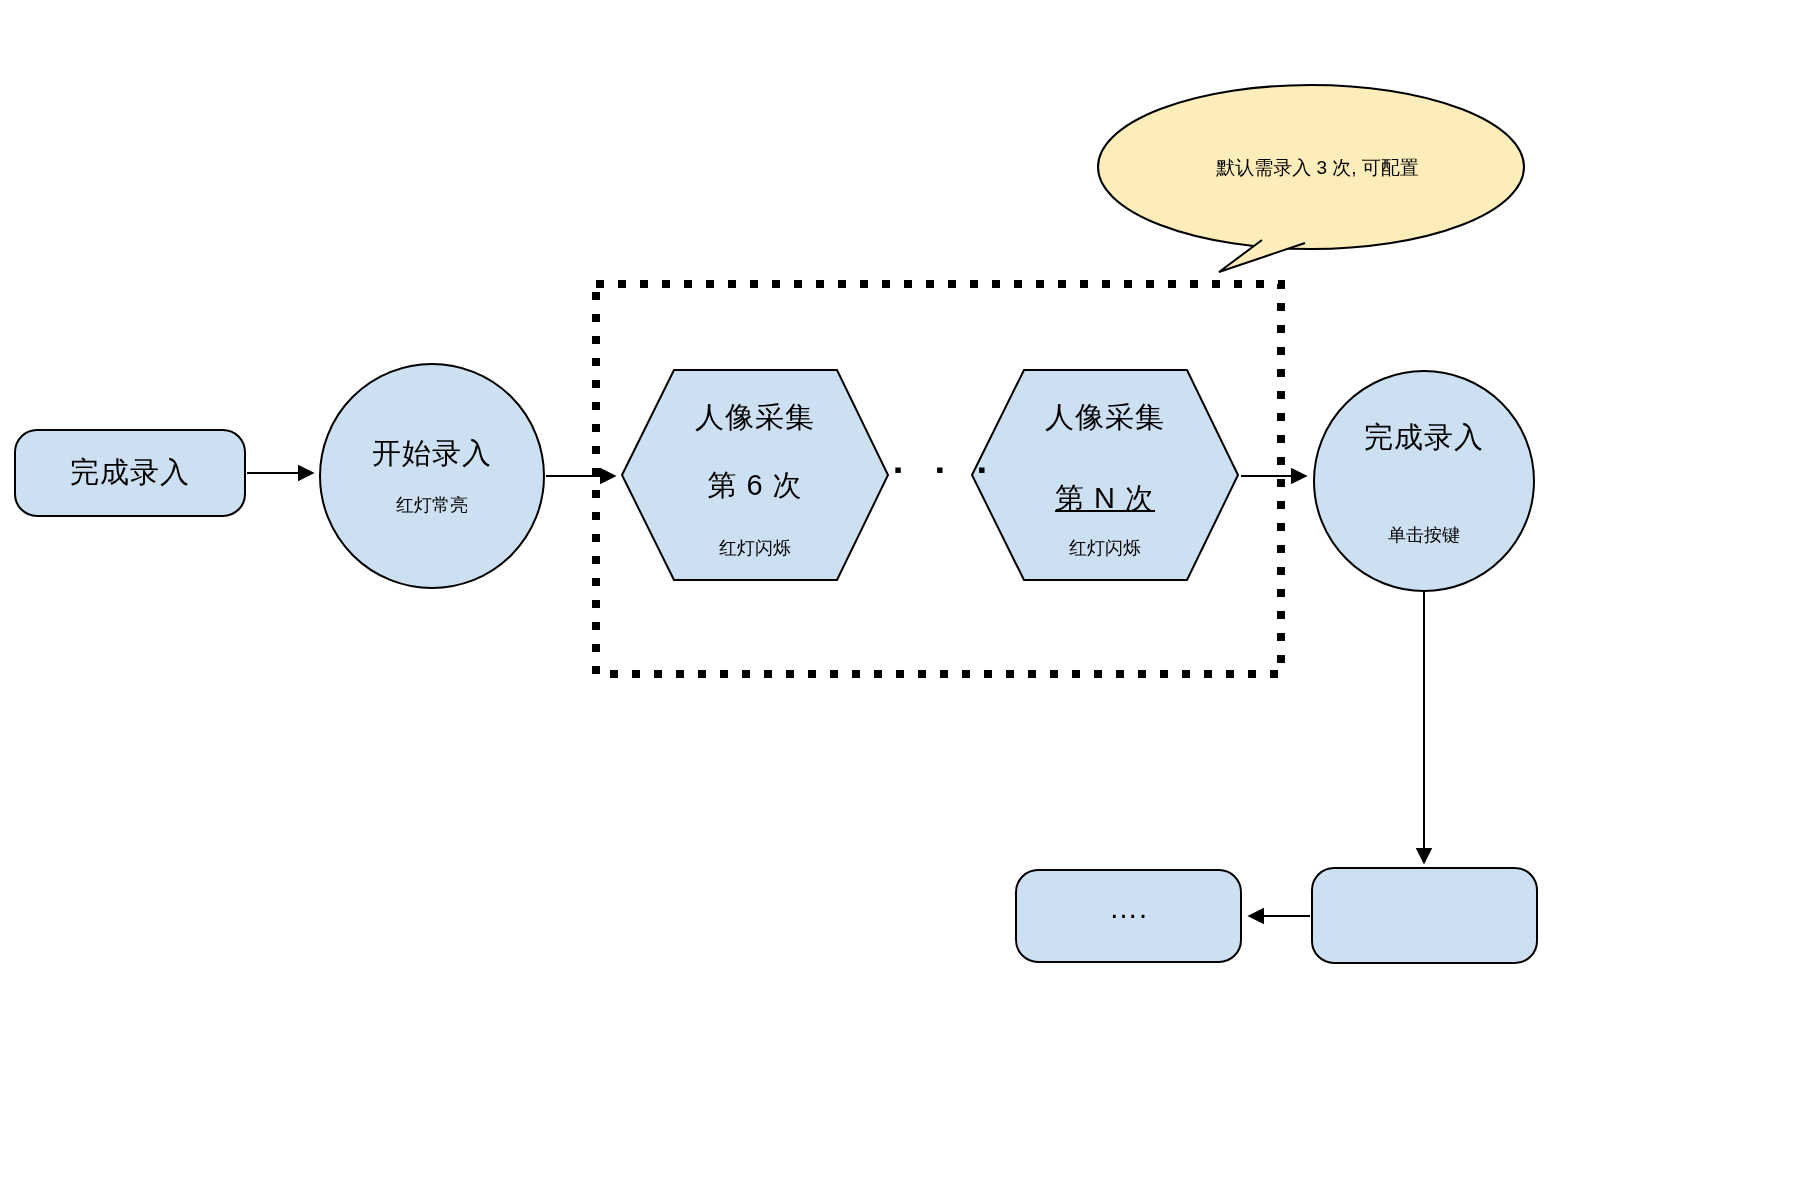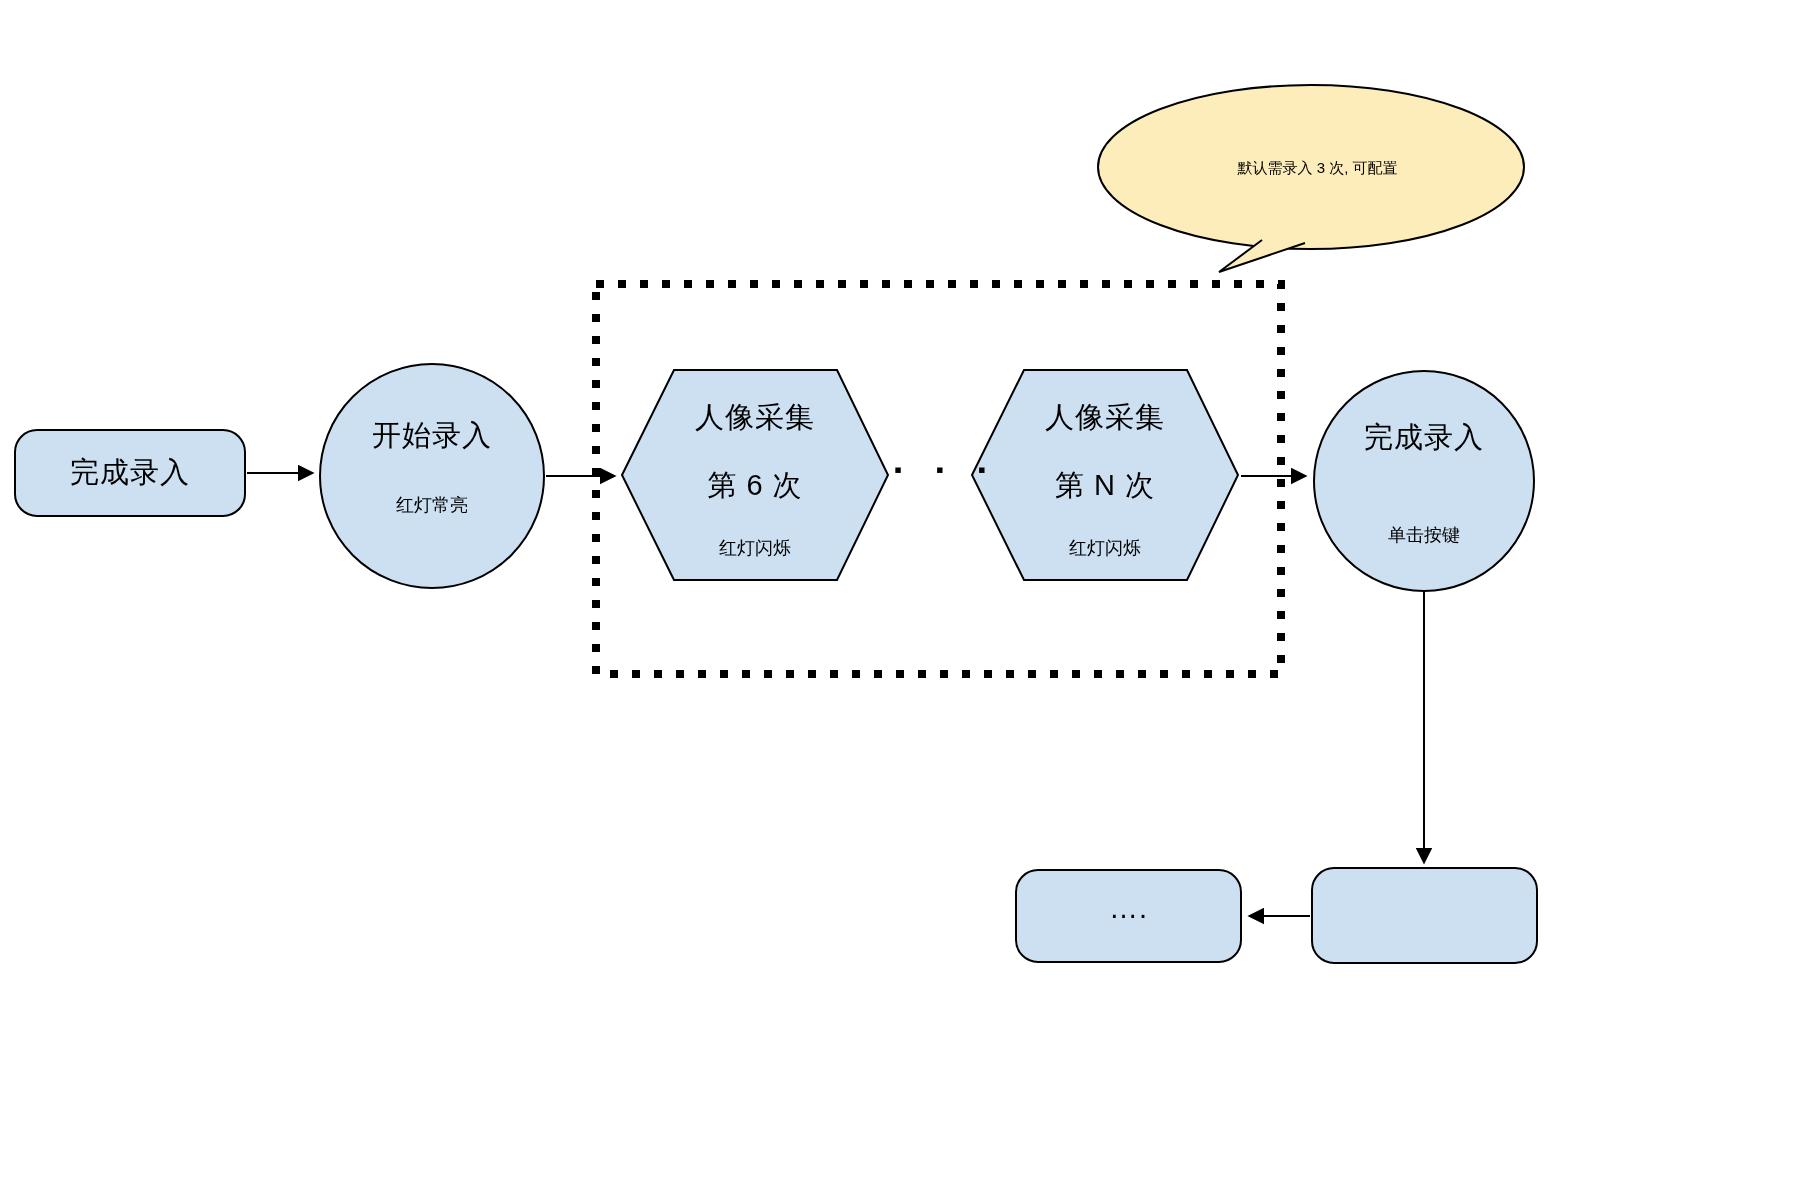--- a/index.html
+++ b/index.html
@@ -25,21 +25,21 @@
     position: absolute;
     display: flex;
     align-items: center;
     justify-content: center;
     text-align: center;
     color: #000;
     white-space: nowrap;
   }
   .title  { font-size: 29px; font-weight: 500; letter-spacing: 1px; }
   .sub    { font-size: 18px; font-weight: 500; }
-  .callout-text { font-size: 15px; font-weight: 500; padding-left: 11px; }
+  .callout-text { font-size: 19px; font-weight: 500; padding-left: 11px; }
   .dots-sep { font-size: 22px; font-weight: 700; letter-spacing: 14px; padding-left: 14px; }
 </style>
 </head>
 <body>
 
 <div class="canvas">
 
   <svg viewBox="0 0 1803 1199" xmlns="http://www.w3.org/2000/svg">
     <defs>
       <marker id="arrow" viewBox="0 0 10 10" refX="8.5" refY="5" markerWidth="8.5" markerHeight="8.5" orient="auto-start-reverse">
@@ -68,31 +68,31 @@
 
     <line x1="247" y1="473" x2="312" y2="473" stroke="#000" stroke-width="2" marker-end="url(#arrow)"></line>
     <line x1="546" y1="476" x2="614" y2="476" stroke="#000" stroke-width="2" marker-end="url(#arrow)"></line>
     <line x1="1241" y1="476" x2="1305" y2="476" stroke="#000" stroke-width="2" marker-end="url(#arrow)"></line>
     <line x1="1424" y1="592" x2="1424" y2="862" stroke="#000" stroke-width="2" marker-end="url(#arrow)"></line>
     <line x1="1310" y1="916" x2="1250" y2="916" stroke="#000" stroke-width="2" marker-end="url(#arrow)"></line>
   </svg>
 
   <div class="label title" style="left:15px; top:430px; width:230px; height:86px;">完成录入</div>
 
-  <div class="label title" style="left:320px; top:414px; width:224px; height:44px;">开始录入</div>
+  <div class="label title" style="left:320px; top:432px; width:224px; height:44px;">开始录入</div>
   <div class="label sub" style="left:320px; top:492px; width:224px; height:26px;">红灯常亮</div>
 
   <div class="label title" style="left:640px; top:398px; width:230px; height:40px;">人像采集</div>
   <div class="label title" style="left:640px; top:466px; width:230px; height:40px;">第 6 次</div>
   <div class="label sub" style="left:640px; top:536px; width:230px; height:24px;">红灯闪烁</div>
 
   <div class="label dots-sep" style="left:890px; top:450px; width:100px; height:40px;">▪ ▪ ▪</div>
 
   <div class="label title" style="left:990px; top:398px; width:230px; height:40px;">人像采集</div>
-  <div class="label title" style="left:990px; top:466px; width:230px; height:40px;">第 N 次</div>
+  <div class="label title" style="left:990px; top:479px; width:230px; height:40px;text-decoration:underline;">第 N 次</div>
   <div class="label sub" style="left:990px; top:536px; width:230px; height:24px;">红灯闪烁</div>
 
   <div class="label title" style="left:1312px; top:416px; width:224px; height:44px;">完成录入</div>
   <div class="label sub" style="left:1312px; top:522px; width:224px; height:26px;">单击按键</div>
 
   <div class="label callout-text" style="left:1100px; top:150px; width:424px; height:36px;">默认需录入 3 次, 可配置</div>
 
 
   <div class="label title" style="left:1016px; top:862px; width:225px; height:92px;">….</div>
 

